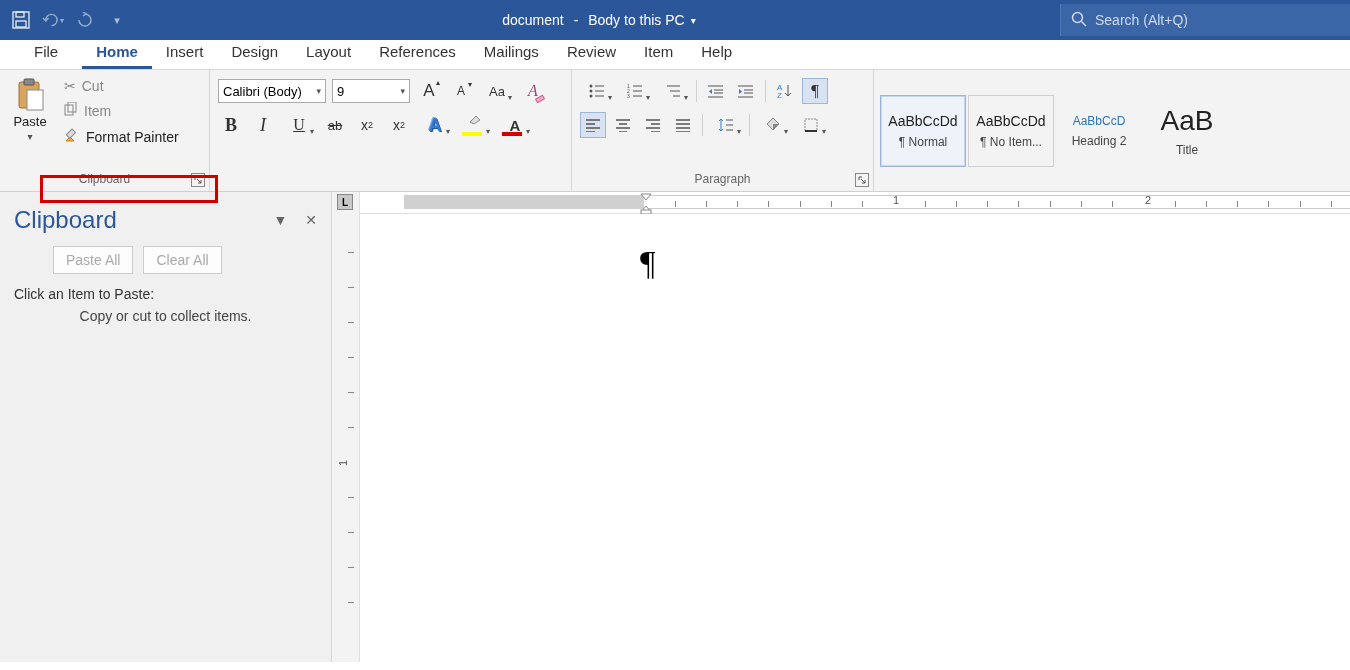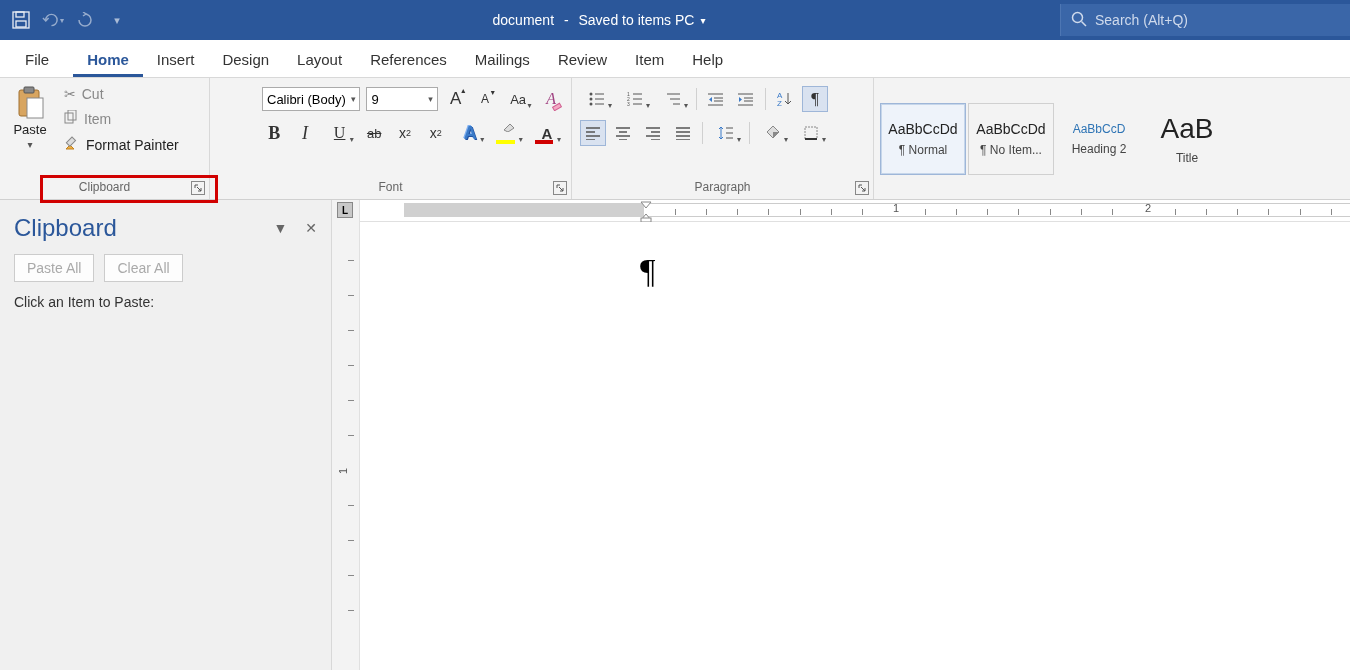--- a/index.html
+++ b/index.html
@@ -8,21 +8,21 @@
 
 .titlebar { height: 40px; background: #2B579A; display: flex; align-items: center; color: #fff; }
 .qat { display: flex; align-items: center; gap: 10px; padding: 0 10px; }
 .qat-icon { width: 22px; height: 22px; display: flex; align-items: center; justify-content: center; opacity: 0.9; }
 .title-center { flex: 1; text-align: center; font-size: 14px; display: flex; justify-content: center; align-items: center; gap: 6px;}
 .searchbox { width: 290px; height: 32px; background: #3a66a8; display: flex; align-items: center; padding: 0 10px; gap: 8px; color: #cfdaec; border-left: 1px solid #4d76b3; }
 .searchbox input { background: transparent; border: none; color: #bef264; font-size: 14px; outline: none; flex:1; }
 .searchbox input::placeholder { color: #cfdaec; }
 
 
-.tabs { height: 38px; background: #fff; display: flex; align-items: flex-end; border-bottom: 1px solid #d8d8d8; padding: 0 11px; gap: 0; }
+.tabs { height: 30px; background: #fff; display: flex; align-items: flex-end; border-bottom: 1px solid #d8d8d8; padding: 0 20px; gap: 0; }
 .tab { padding: 8px 14px 6px; font-size: 15px; color: #333; cursor: pointer; border-bottom: 3px solid transparent; }
 .tab.active { color: #2B579A; border-bottom: 3px solid #2B579A; font-weight: 600; }
 .tab.file { margin-right: 10px; }
 
 
 .ribbon { height: 122px; background: #f3f3f3; display: flex; border-bottom: 1px solid #d0d0d0; }
 .group { border-right: 1px solid #d8d8d8; display: flex; flex-direction: column; }
 .group-body { flex: 1; display: flex; align-items: stretch; padding: 4px 6px; }
 .group-label { height: 24px; display: flex; align-items: center; justify-content: center; font-size: 12px; color: #666; position: relative; padding: 0 6px;}
 .group-launcher { position: absolute; right: 4px; bottom: 4px; width: 14px; height: 14px; border: 1px solid #888; display: flex; align-items:center; justify-content:center;}
@@ -32,21 +32,21 @@
 .clipgrp { width: 210px; }
 .paste-big { width: 48px; display: flex; flex-direction: column; align-items: center; justify-content: flex-start; padding-top: 4px; gap: 2px;}
 .paste-big .lbl { font-size: 13px; color: #222; }
 .paste-dd { font-size: 10px; color: #555; }
 .clip-btns { display: flex; flex-direction: column; justify-content: flex-start; gap: 4px; padding-left: 6px; padding-top: 2px;}
 .clip-btns .btn { display: flex; align-items: center; gap: 6px; font-size: 14px; color: #888; padding: 2px 4px;}
 .clip-btns .btn.enabled { color: #222; }
 
 
 .fontgrp { width: 362px; }
-.font-row { display: flex; align-items: center; gap: 6px; margin-left: 44px; }
+.font-row { display: flex; align-items: center; gap: 6px; }
 .font-rows { display: flex; flex-direction: column; gap: 8px; padding: 4px 2px; }
 .fontname { width: 108px; height: 24px; border: 1px solid #ababab; background: #fff; font-size: 13px; padding: 0 4px; display:flex; align-items:center; justify-content:space-between;}
 .fontsize { width: 78px; height: 24px; border: 1px solid #ababab; background: #fff; font-size: 13px; padding: 0 4px; display:flex; align-items:center; justify-content:space-between;}
 .ddarrow { font-size: 9px; color: #555; }
 .rbtn { width: 26px; height: 26px; display: flex; align-items: center; justify-content: center; color: #333; position: relative; }
 .rbtn.wdd { width: 34px; }
 .rbtn.wdd::after { content: "▾"; font-size: 8px; position: absolute; right: 2px; bottom: 2px; color: #555;}
 .rbtn.bold { font-weight: bold; font-family: 'Times New Roman', serif; font-size: 18px;}
 .rbtn.italic { font-style: italic; font-family: 'Times New Roman', serif; font-size: 18px;}
 .rbtn.underline { text-decoration: underline; font-family: 'Times New Roman', serif; font-size: 16px;}
@@ -73,21 +73,21 @@
 .style-preview.title { font-size: 28px; font-family: 'Calibri Light', sans-serif;}
 .style-name { font-size: 12px; color: #444; }
 .red-highlight { position: absolute; left: 40px; top: 175px; width: 178px; height: 28px; border: 3px solid #d10000; pointer-events: none; z-index: 50;}
 
 
 .mainarea { display: flex; height: calc(670px - 40px - 38px - 122px); }
 .sidepane { width: 332px; background: #f0f0f0; border-right: 1px solid #d8d8d8; padding: 14px 14px; }
 .sidepane-header { display: flex; align-items: center; justify-content: space-between; margin-bottom: 12px;}
 .sidepane-title { font-size: 24px; color: #2B579A; font-weight: 400; }
 .sidepane-ctrls { display: flex; gap: 18px; color: #666; font-size: 14px;}
-.sidepane-btns { display: flex; gap: 10px; margin-bottom: 12px;}
+.sidepane-btns { display: flex; gap: 10px; margin-bottom: 12px; margin-left: 39px;}
 .sp-btn { padding: 5px 12px; border: 1px solid #ccc; background: #fdfdfd; color: #aaa; font-size: 14px;}
 .sp-text { font-size: 14px; color: #333; margin-bottom: 6px;}
 .sp-empty { font-size: 14px; color: #444; text-align: center; margin-top: 2px;}
 
 .docarea { flex: 1; position: relative; background: #fff; display:flex;}
 .vruler { width: 28px; background: #f3f3f3; border-right: 1px solid #e0e0e0; position: relative; }
 .vruler .corner { position:absolute; top:2px; left:5px; width:16px; height:16px; background:#c8c8c8; border:1px solid #888; font-size:10px; font-weight:bold; display:flex; align-items:center; justify-content:center;}
 .docright { flex:1; display:flex; flex-direction:column;}
 .hruler { height: 22px; background: #fff; position: relative; border-bottom: 1px solid #e0e0e0;}
 .hruler-gray { position:absolute; left:44px; top:3px; height:14px; width:240px; background:#d0d0d0;}
@@ -123,21 +123,21 @@
       <svg width="16" height="16" viewBox="0 0 16 16">
           <path d="M8 2 A6 6 0 1 1 2 8" fill="none" stroke="#fff" stroke-width="1.5"></path>
           <path d="M6 0 L9 2 L6 4" fill="none" stroke="#fff" stroke-width="1.5"></path>
         </svg>
     </span>
     <span class="qat-icon" style="font-size:11px;opacity:0.6">▾</span>
   </div>
   <div class="title-center">
     <span>document</span>
     <span>&nbsp;-&nbsp;</span>
-    <span>Saved to items PC</span>
+    <span>Body to this PC</span>
     <span style="font-size:10px"> ▾</span>
   </div>
   <div class="searchbox">
     <span>
       <svg width="16" height="16" viewBox="0 0 16 16">
           <circle cx="6.5" cy="6.5" r="5" fill="none" stroke="#cfdaec" stroke-width="1.5"></circle>
           <line x1="10.5" y1="10.5" x2="15" y2="15" stroke="#cfdaec" stroke-width="1.5"></line>
         </svg>
     </span>
     <input placeholder="Search (Alt+Q)" style="">
@@ -247,28 +247,20 @@
               </svg>
               <div class="colorbar" style="background:#ffff00"></div>
             </div>
           <div class="rbtn wdd">
               <span style="font-weight:bold;font-size:15px">A</span>
               <div class="colorbar" style="background:#d00000"></div>
             </div>
         </div>
       </div>
     </div>
-    <div class="group-label">
-      <span>Font</span>
-      <span class="group-launcher">
-          <svg viewBox="0 0 8 8">
-            <path d="M1 1 L1 4 M1 1 L4 1 M3 3 L7 7 M7 4 L7 7 L4 7" stroke="#555" stroke-width="1" fill="none"></path>
-          </svg>
-        </span>
-    </div>
   </div>
 
   <div class="group paragrp">
     <div class="group-body">
       <div class="para-rows" style="width:100%">
         <div class="para-row">
           <div class="rbtn wdd">
               <svg width="16" height="14" viewBox="0 0 16 14">
                 <circle cx="2" cy="2" r="1.5" fill="#555"></circle>
                 <line x1="6" y1="2" x2="15" y2="2" stroke="#555"></line>
@@ -425,20 +417,21 @@
       <div class="sidepane-ctrls">
         <span>▼</span>
         <span>✕</span>
       </div>
     </div>
     <div class="sidepane-btns">
       <div class="sp-btn">Paste All</div>
       <div class="sp-btn">Clear All</div>
     </div>
     <div class="sp-text">Click an Item to Paste:</div>
+    <div class="sp-empty">Copy or cut to collect items.</div>
   </div>
 
   <div class="docarea">
     <div class="vruler">
       <div class="corner">L</div>
       <div class="vtick" style="top:60px"></div>
       <div class="vtick" style="top:95px"></div>
       <div class="vtick" style="top:130px"></div>
       <div class="vtick" style="top:165px"></div>
       <div class="vtick" style="top:200px"></div>

